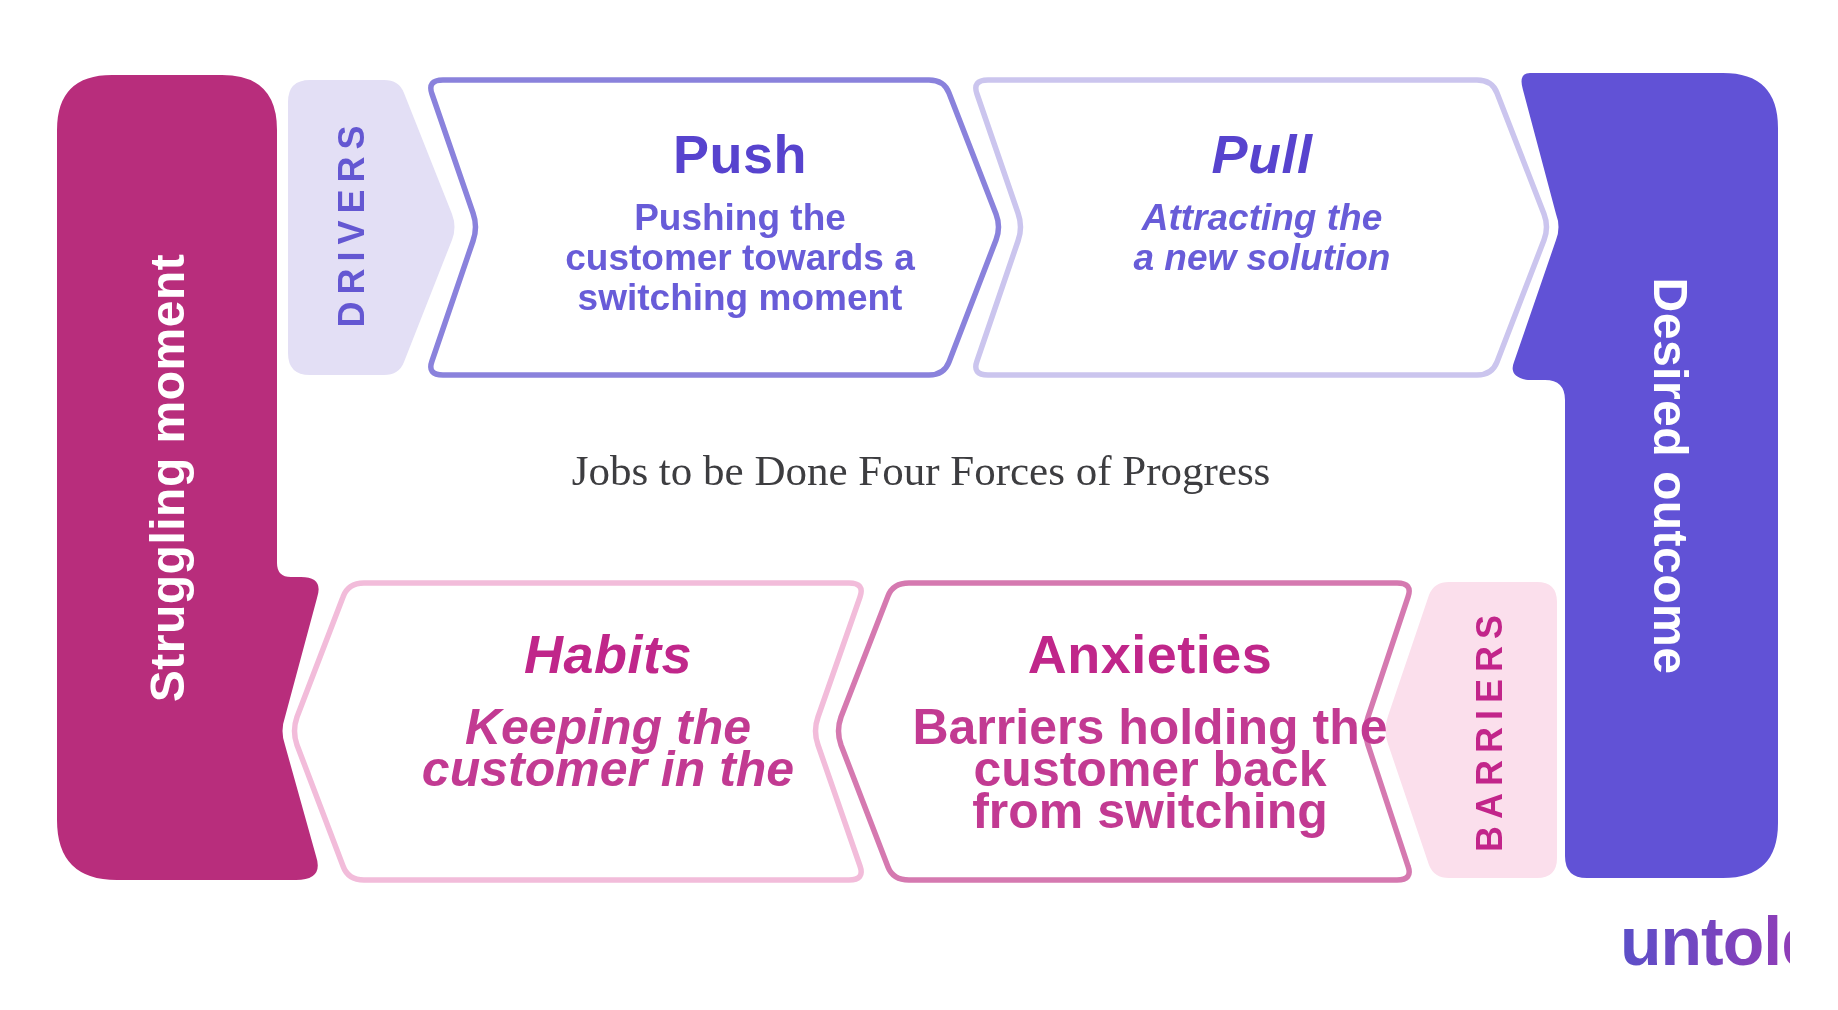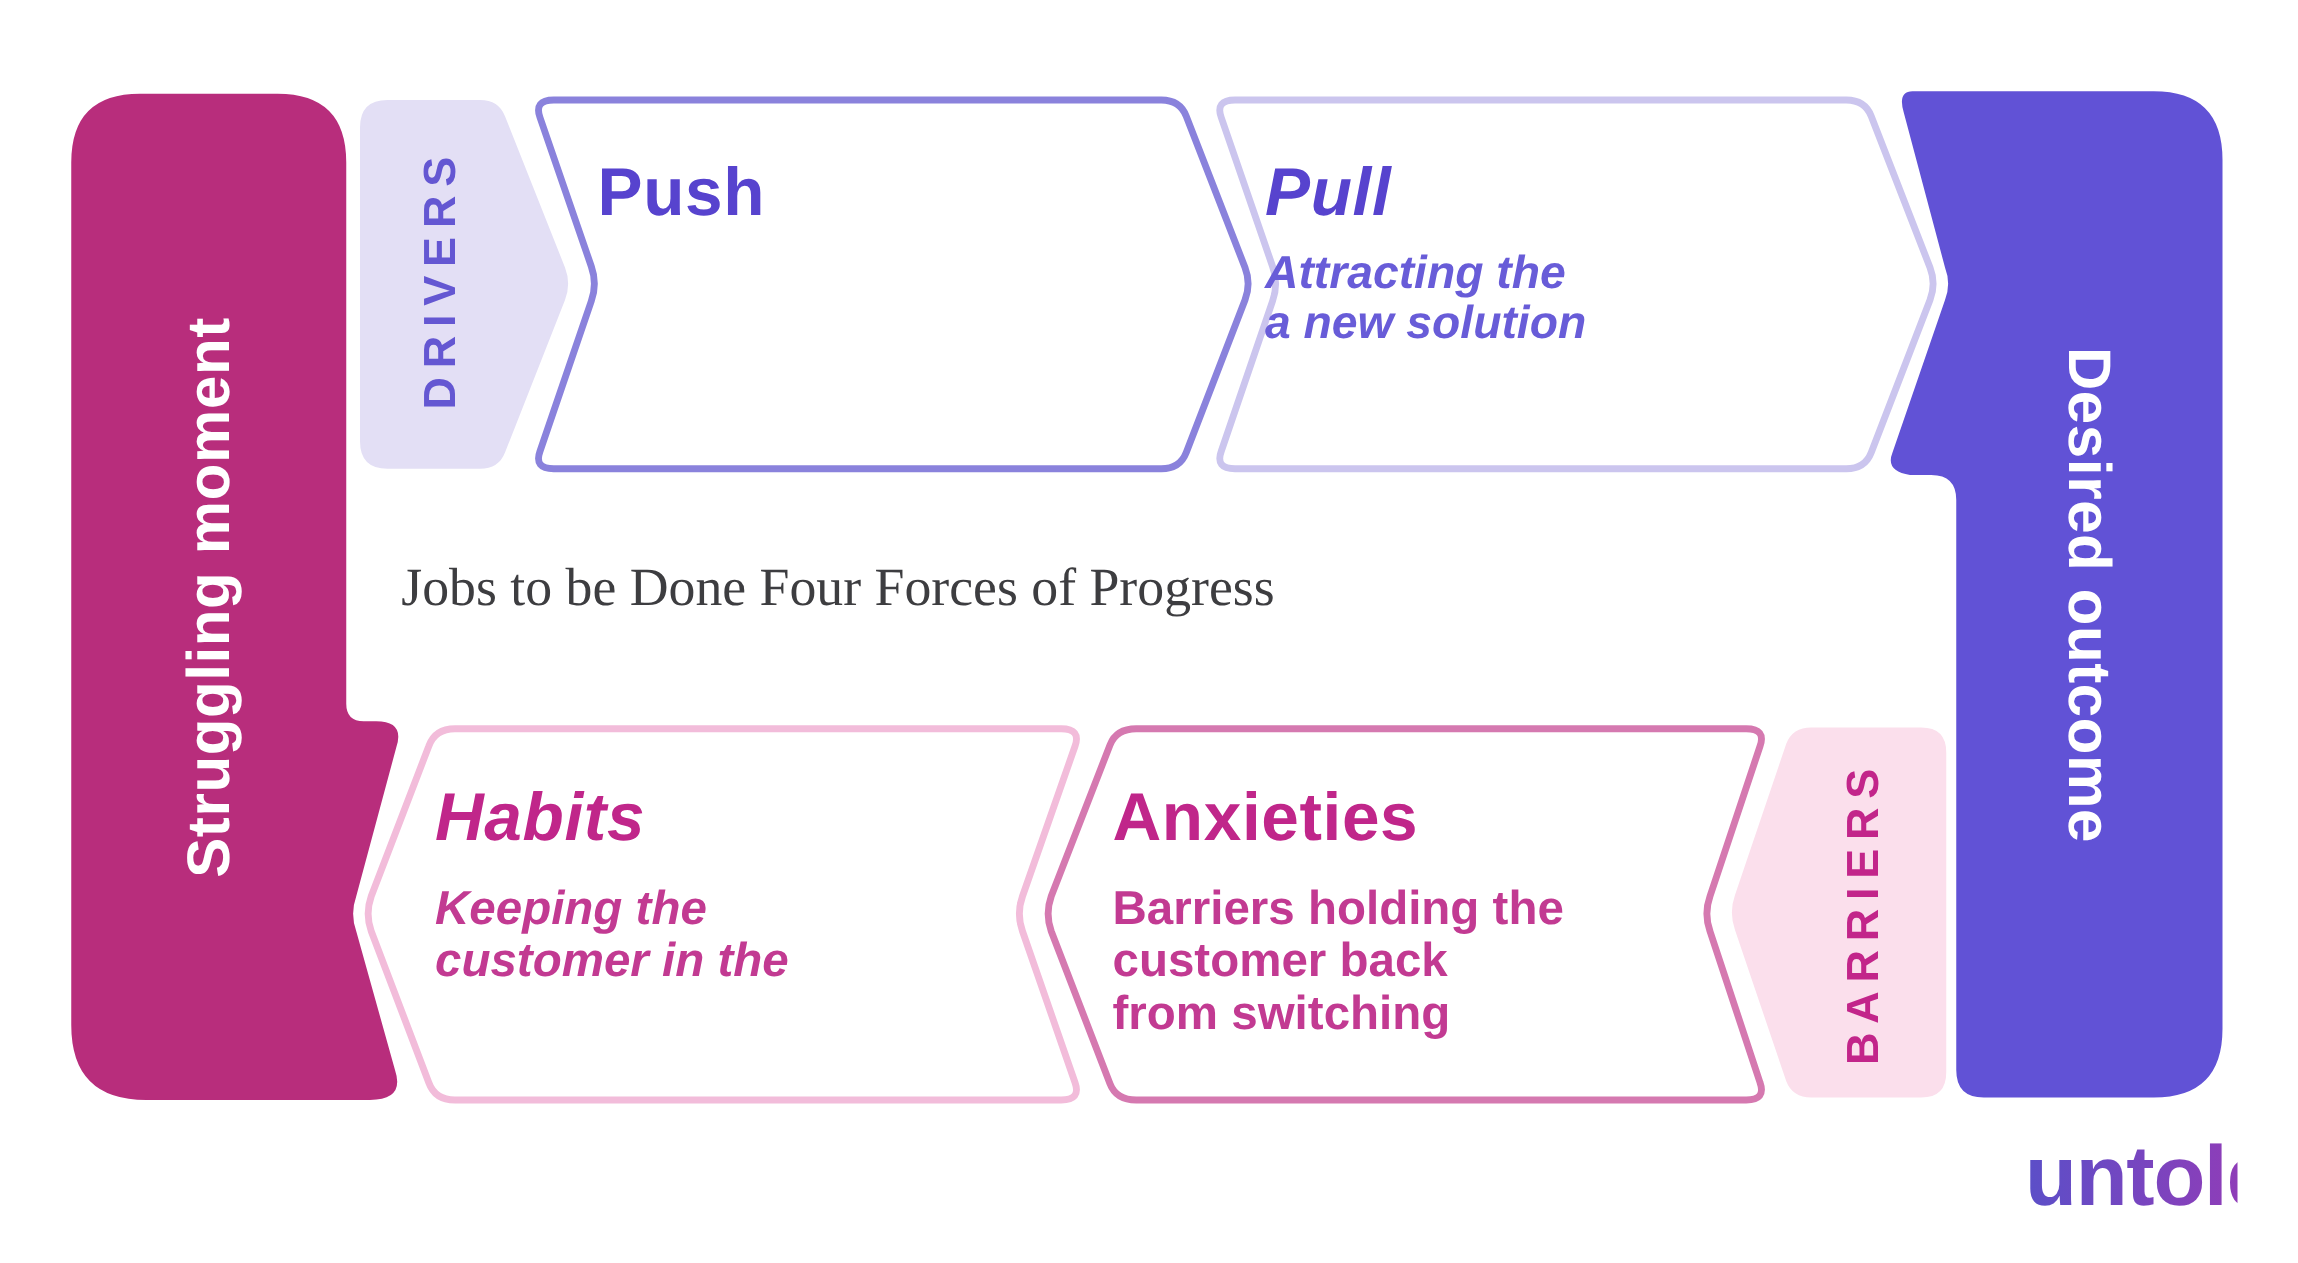--- a/index.html
+++ b/index.html
@@ -9,24 +9,24 @@
     --barriers_fill:#FBDFEC; --barriers_text:#C2258A;
     --habits_border:#F2BCDA; --anxieties_border:#D579B0;
     --pink_heading:#C0268A; --pink_body:#C23A92;
     --purple_heading:#5743CE; --purple_body:#685CD8;
     --title_color:#3D3D40; --logo_from:#5B4FC8; --logo_to:#8F3DB8;
   }
   html,body{margin:0;padding:0;background:#ffffff;}
   #canvas{position:relative;width:1838px;height:1010px;background:#ffffff;overflow:hidden;
           font-family:"Liberation Sans", sans-serif;}
   #shapes{position:absolute;left:0;top:0;}
-  .txt{position:absolute;text-align:left;}
+  .txt{position:absolute;text-align:center;}
   .force-heading{font-weight:700;font-size:54px;line-height:60px;letter-spacing:0.5px;}
   .force-body{font-weight:700;font-size:37px;line-height:40px;}
-  .bottom .force-body{font-size:38px;line-height:42px;}
+  .bottom .force-body{font-size:50px;line-height:42px;}
   .purple-force .force-heading{color:var(--purple_heading);}
   .purple-force .force-body{color:var(--purple_body);}
   .pink-force .force-heading{color:var(--pink_heading);}
   .pink-force .force-body{color:var(--pink_body);}
   .top .force-body{margin-top:14px;}
   .bottom .force-body{margin-top:22px;}
   .vlabel{position:absolute;display:flex;align-items:center;justify-content:center;
           font-weight:700;white-space:nowrap;}
   .banner-label{width:900px;height:70px;font-size:48px;color:#ffffff;letter-spacing:0.5px;}
   .rail-label{width:400px;height:50px;font-size:36px;letter-spacing:7px;}
@@ -80,20 +80,25 @@
   <div class="vlabel banner-label rot-ccw" style="left:-283px;top:443px;">Struggling moment</div>
   <div class="vlabel banner-label rot-cw" style="left:1221px;top:441px;">Desired outcome</div>
 
   <div class="vlabel rail-label rot-ccw" style="left:152px;top:198px;color:var(--drivers_text);">DRIVERS</div>
   <div class="vlabel rail-label rot-ccw" style="left:1290px;top:705px;color:var(--barriers_text);">BARRIERS</div>
 
   <div id="title" class="txt">Jobs to be Done Four Forces of Progress</div>
 
   <div class="txt top purple-force" style="left:478px;top:124px;width:524px;">
     <div class="force-heading">Push</div>
+    <div class="force-body">
+      <div>Pushing the</div>
+      <div>customer towards a</div>
+      <div>switching moment</div>
+    </div>
   </div>
 
   <div class="txt top purple-force" style="left:1012px;top:124px;width:500px;font-style:italic;">
     <div class="force-heading">Pull</div>
     <div class="force-body">
       <div>Attracting the</div>
       <div>a new solution</div>
     </div>
   </div>
 

